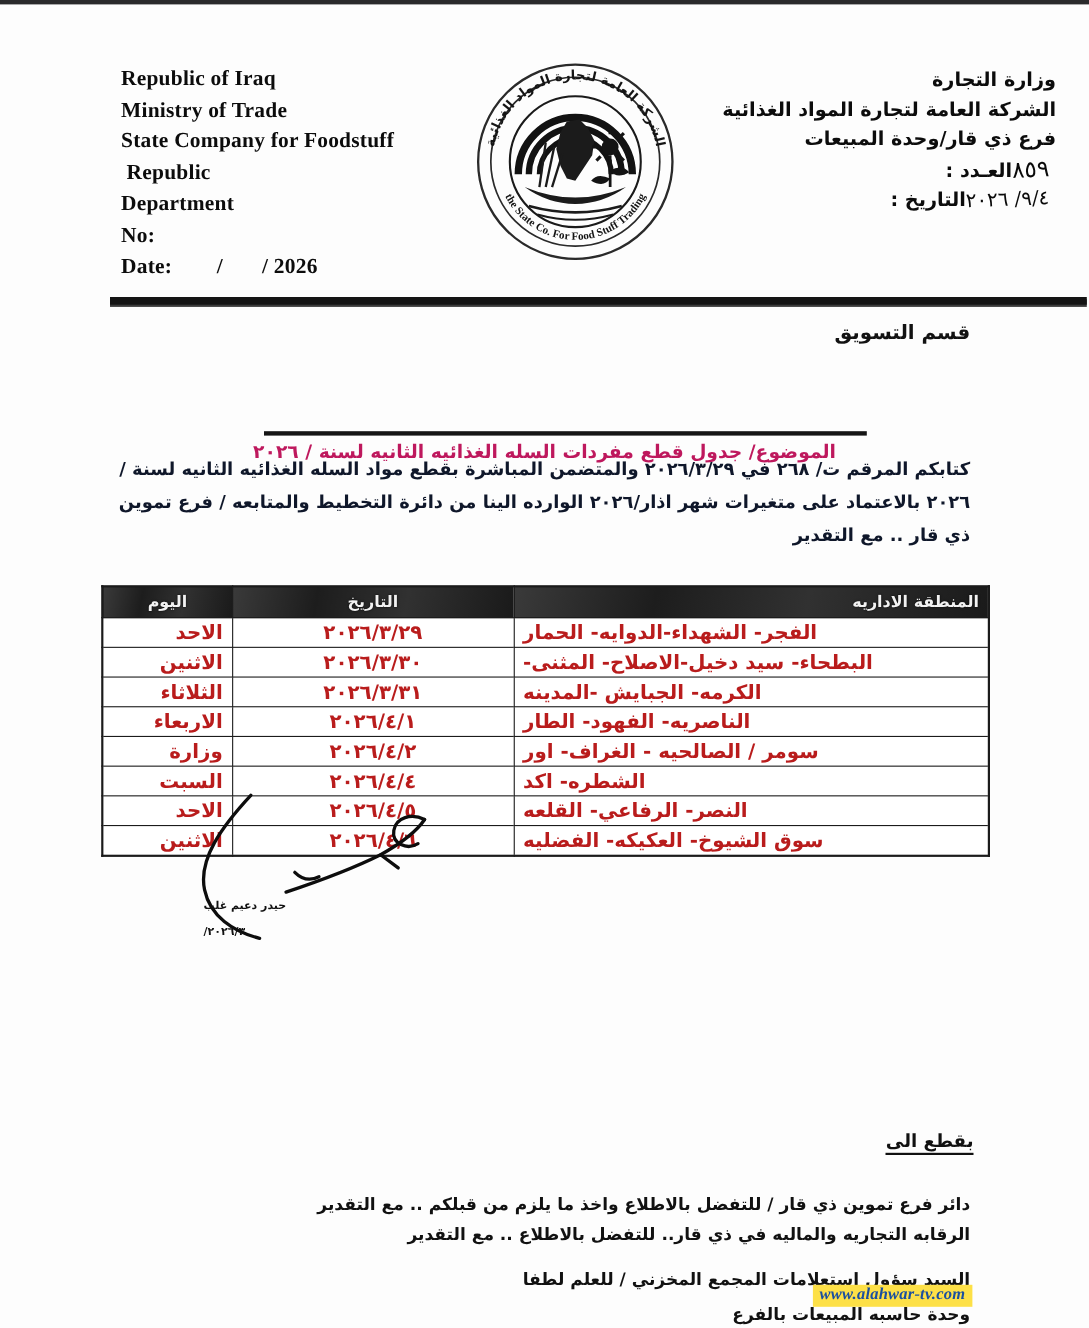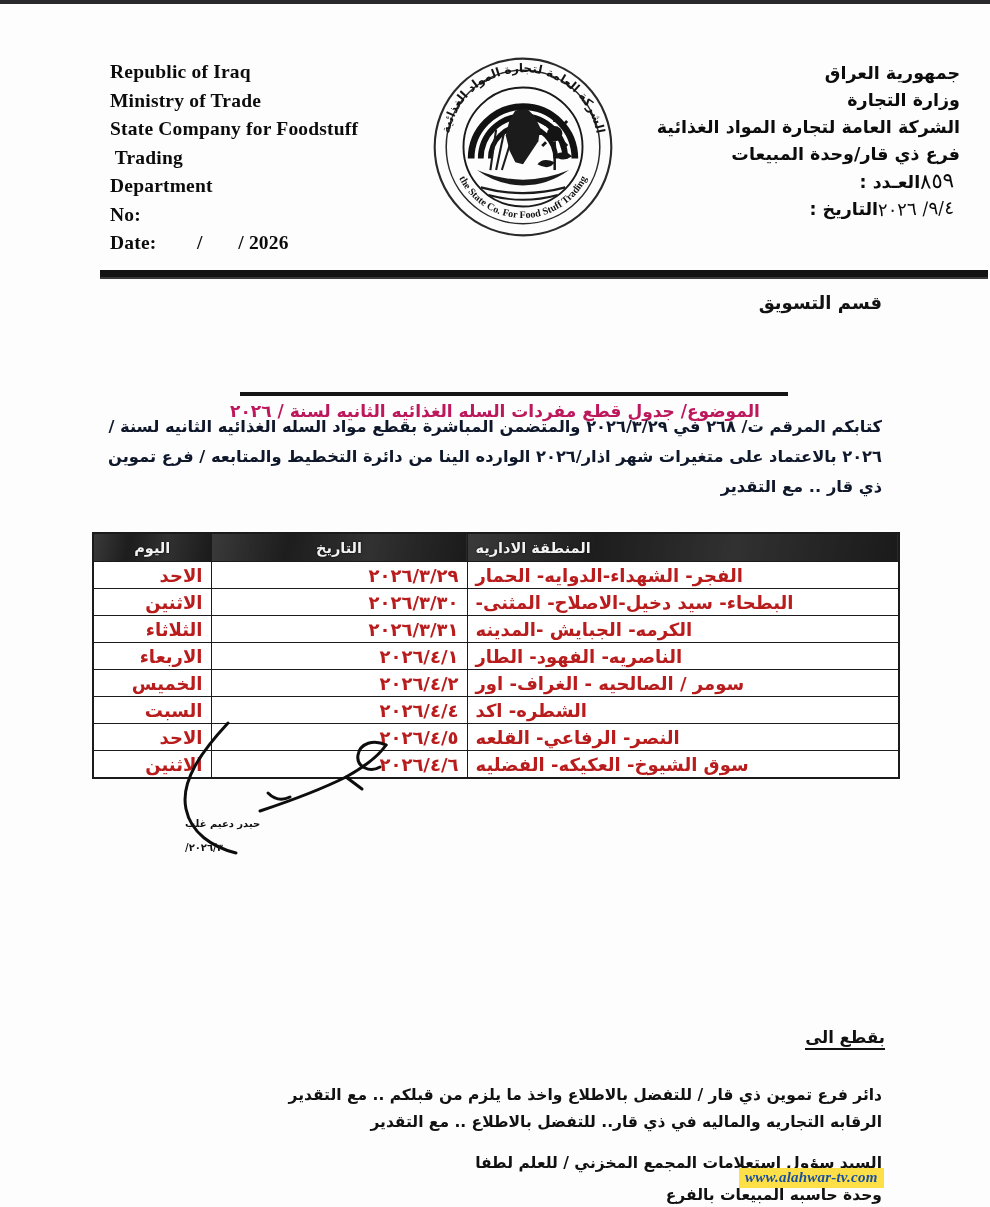--- a/index.html
+++ b/index.html
@@ -171,24 +171,24 @@
     text-shadow: 0 0 2px rgba(0,0,0,.9);
     font-size: 14.5px;
     letter-spacing: .3px;
   }
   .col-day    { width: 118px; }
   .col-date   { width: 256px; }
   .col-region { width: 432px; }
 
   .th-day    { text-align: center; }
   .th-date   { text-align: center; }
-  .th-region { text-align: left; }
+  .th-region { text-align: right; }
 
   .cell-day    { text-align: right; padding-right: 10px; }
-  .cell-date   { font-family: "DejaVu Serif", serif; font-size: 16px; letter-spacing: 1px; }
+  .cell-date   { text-align: center; font-family: "DejaVu Serif", serif; font-size: 16px; letter-spacing: 1px; }
   .cell-region { text-align: left; padding-left: 10px; }
 
   
   .signature-block {
     position: absolute;
     left: 185px; top: 812px;
     width: 250px;
     text-align: left;
     direction: rtl;
     font-family: "DejaVu Sans", sans-serif;
@@ -260,21 +260,21 @@
 <body>
 
 <div class="scan-top-edge"></div>
 
 <div class="header">
 
   <div class="header-en">
     <div>Republic of Iraq</div>
     <div>Ministry of Trade</div>
     <div>State Company for Foodstuff</div>
-    <div> Trading</div>
+    <div> Republic</div>
     <div>Department</div>
     <div>No:</div>
     <div>Date:        /       / 2026</div>
   </div>
 
   <div class="emblem">
     <svg viewBox="0 0 200 200" xmlns="http://www.w3.org/2000/svg">
       <defs>
         <path id="arcTop" d="M 22 100 A 78 78 0 0 1 178 100"></path>
         <path id="arcBot" d="M 26 100 A 74 74 0 0 0 174 100"></path>
@@ -317,21 +317,20 @@
           <path d="M 78 124 L 88 92"></path>
       </g>
 
       <path d="M 52 124 q 48 20 96 0 q -22 16 -48 16 q -26 0 -48 -16 Z" fill="#1b1b1b"></path>
       <path d="M 56 142 q 44 12 88 0" stroke="#1b1b1b" stroke-width="2.4" fill="none"></path>
       <path d="M 64 150 q 36 10 72 0" stroke="#1b1b1b" stroke-width="2" fill="none"></path>
     </svg>
   </div>
 
   <div class="header-ar">
-    <div class="ar-line">جمهورية العراق</div>
     <div class="ar-line">وزارة التجارة</div>
     <div class="ar-line">الشركة العامة لتجارة المواد الغذائية</div>
     <div class="ar-line">فرع ذي قار/وحدة المبيعات</div>
     <div class="numdate-row">
       <span class="hand">٨٥٩</span><span class="lbl">العـدد :</span>
     </div>
     <div class="numdate-row">
       <span class="hand date-hand">٩/٤/ ٢٠٢٦</span><span class="lbl">التاريخ :</span>
     </div>
   </div>
@@ -376,21 +375,21 @@
       <td class="cell-day">الثلاثاء</td>
     </tr>
     <tr>
       <td class="cell-region">الناصريه- الفهود- الطار</td>
       <td class="cell-date">٢٠٢٦/٤/١</td>
       <td class="cell-day">الاربعاء</td>
     </tr>
     <tr>
       <td class="cell-region">سومر / الصالحيه -   الغراف- اور</td>
       <td class="cell-date">٢٠٢٦/٤/٢</td>
-      <td class="cell-day">الخميس</td>
+      <td class="cell-day">وزارة</td>
     </tr>
     <tr>
       <td class="cell-region">الشطره- اكد</td>
       <td class="cell-date">٢٠٢٦/٤/٤</td>
       <td class="cell-day">السبت</td>
     </tr>
     <tr>
       <td class="cell-region">النصر- الرفاعي- القلعه</td>
       <td class="cell-date">٢٠٢٦/٤/٥</td>
       <td class="cell-day">الاحد</td>

